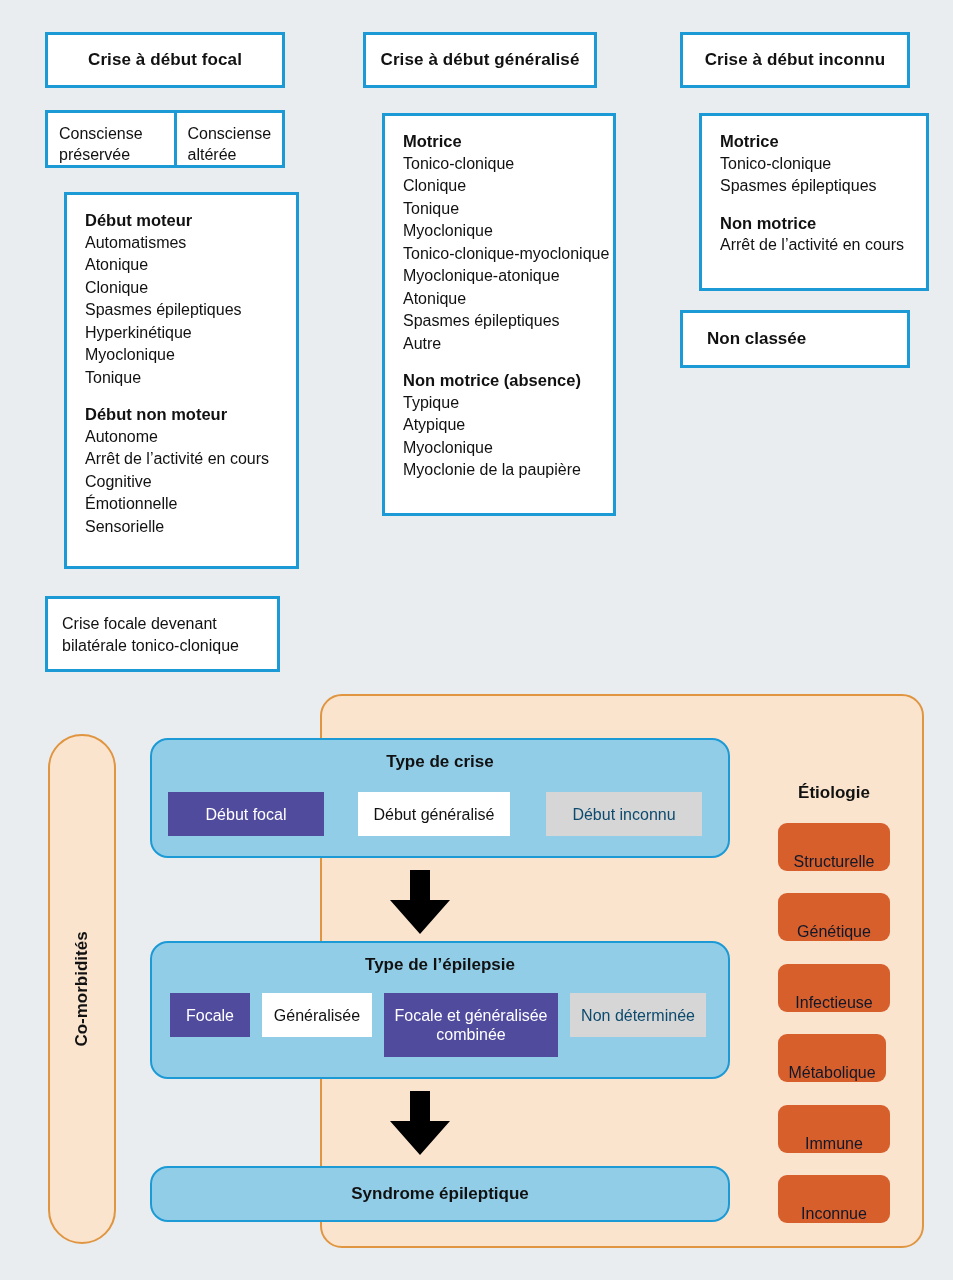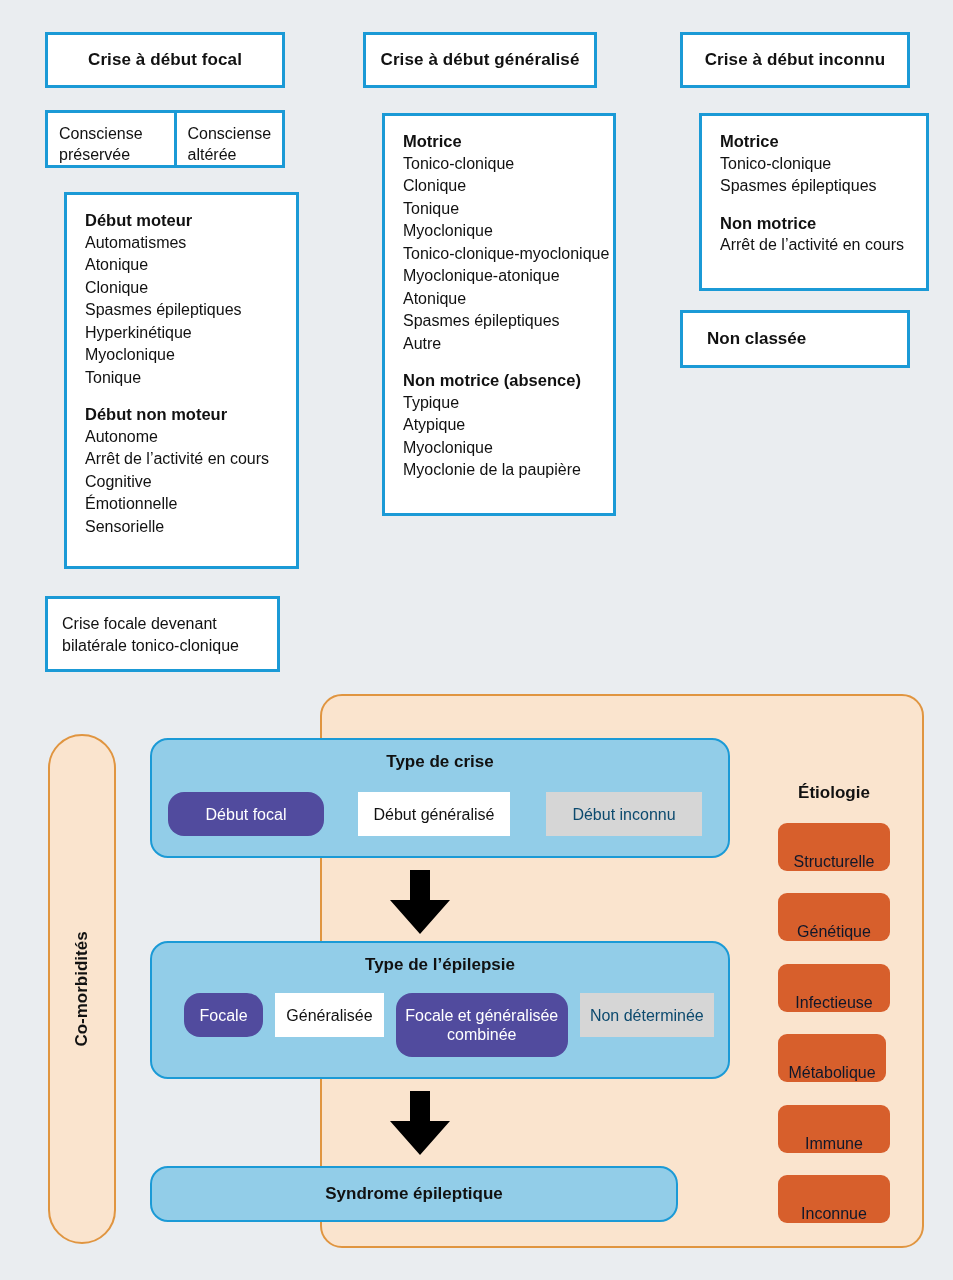--- a/index.html
+++ b/index.html
@@ -129,21 +129,21 @@
   .chip {
     display: flex;
     align-items: center;
     justify-content: center;
     text-align: center;
     font-size: 16px;
     line-height: 19px;
     box-sizing: border-box;
     padding: 4px 8px;
   }
-  .chip-purple { background: #514b9e; color: #ffffff; border-radius: 16px; }
+  .chip-purple { background: #514b9e; color: #ffffff; }
   .chip-white  { background: #ffffff; color: #111111; }
   .chip-gray   { background: #d6d6d6; color: #0c4a6e; }
 
   .syndrome-panel {
     position: absolute;
     background: #92cde8;
     border: 2.5px solid #1b9ad6;
     border-radius: 18px;
     box-sizing: border-box;
     display: flex;
@@ -276,40 +276,40 @@
     </div>
   </div>
 
   <svg class="arrow" style="left:388px; top:870px;" width="64" height="66" viewBox="0 0 64 66">
     <polygon points="22,0 42,0 42,30 62,30 32,64 2,30 22,30" fill="#000000"></polygon>
   </svg>
 
   <div class="row-panel" style="left:150px; top:941px; width:580px; height:138px;">
     <div class="row-title">Type de l’épilepsie</div>
     <div class="chips" style="top:50px; height:64px;">
-      <div class="chip chip-purple" style="width:80px; height:44px; margin-left:18px;">
+      <div class="chip chip-purple" style="width:80px; height:44px; margin-left:4px;">
         <span>Focale</span>
       </div>
       <div class="chip chip-white" style="width:110px; height:44px; margin-left:12px;">
         <span>Généralisée</span>
       </div>
       <div class="chip chip-purple" style="width:174px; height:64px; margin-left:12px;">
         <span>Focale et généralisée combinée</span>
       </div>
       <div class="chip chip-gray" style="width:136px; height:44px; margin-left:12px;">
         <span>Non déterminée</span>
       </div>
     </div>
   </div>
 
   <svg class="arrow" style="left:388px; top:1091px;" width="64" height="66" viewBox="0 0 64 66">
     <polygon points="22,0 42,0 42,30 62,30 32,64 2,30 22,30" fill="#000000"></polygon>
   </svg>
 
-  <div class="syndrome-panel" style="left:150px; top:1166px; width:528px; height:56px;">
+  <div class="syndrome-panel" style="left:150px; top:1166px; width:580px; height:56px;">
     <span>Syndrome épileptique</span>
   </div>
 
   <div class="etio-title" style="left:760px; top:783px; width:148px;">
     <span>Étiologie</span>
   </div>
 
   <div class="etio-chip" style="left:778px; top:823px; width:112px; height:48px;">
     <span>Structurelle</span>
   </div>

